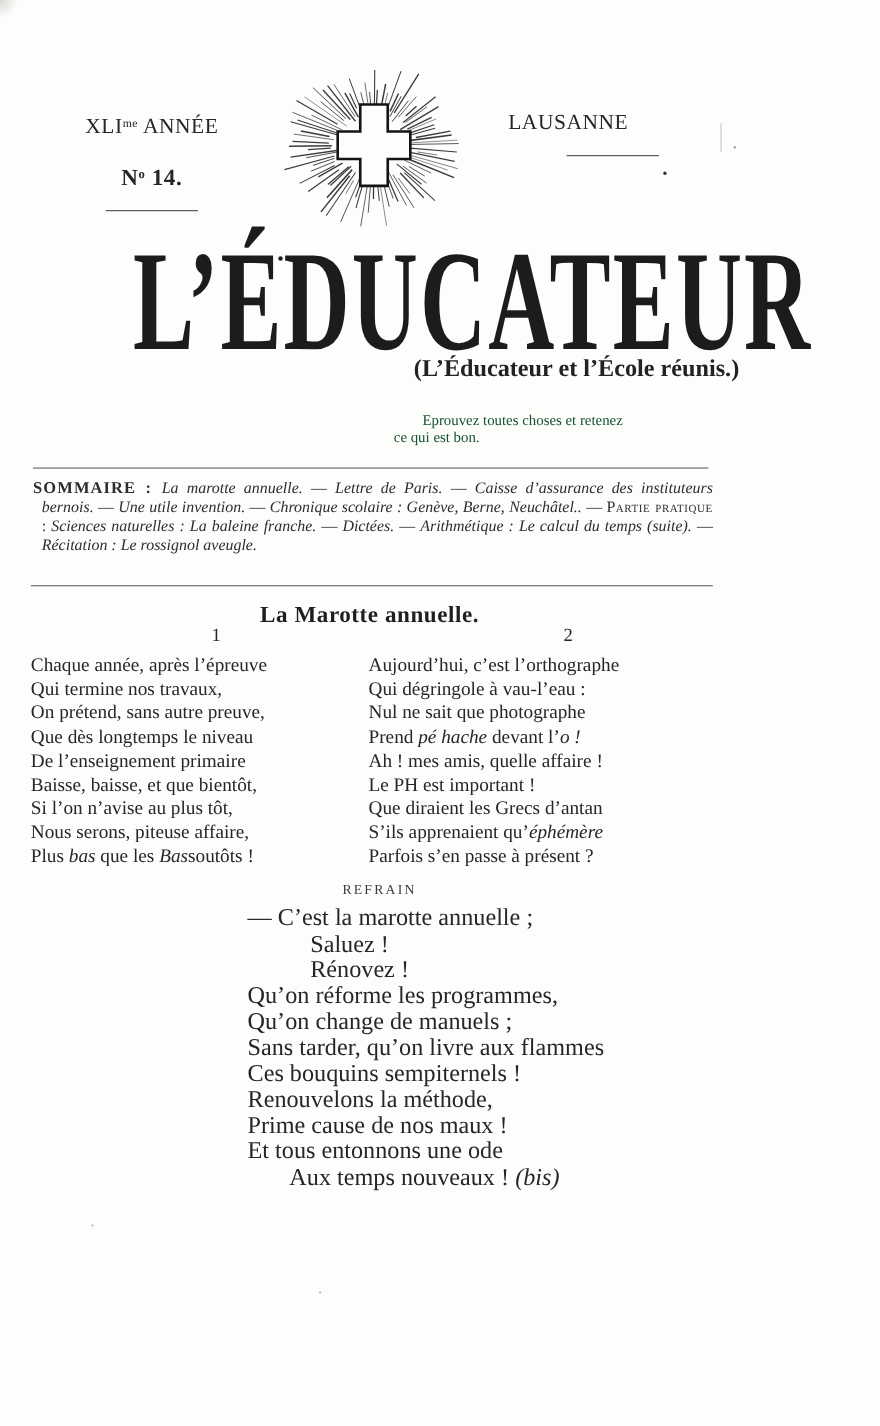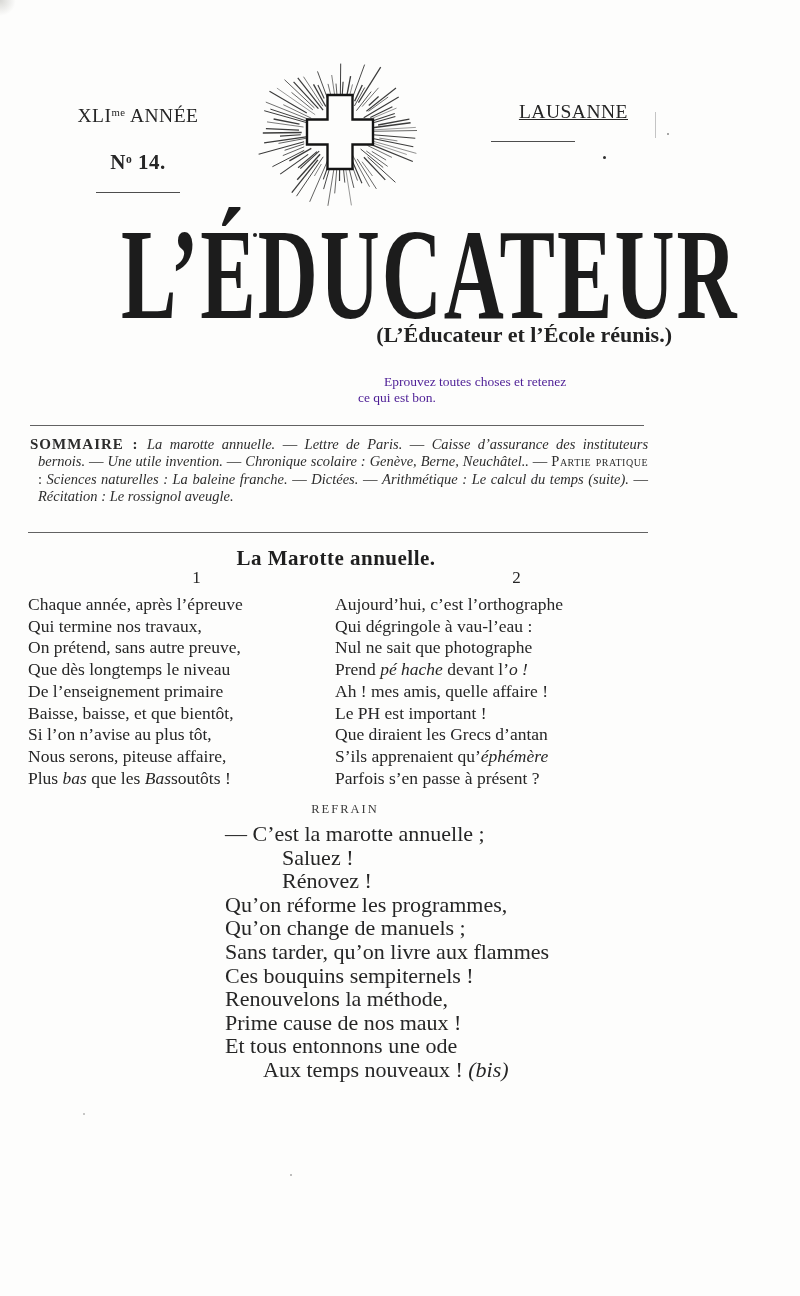--- a/index.html
+++ b/index.html
@@ -6,40 +6,40 @@
   * { margin:0; padding:0; box-sizing:border-box; }
   html,body { background:#fdfdfc; }
   .page {
     position:relative; width:800px; height:1296px;
     background:#fdfdfc; overflow:hidden;
     font-family:"Liberation Serif","DejaVu Serif",serif;
     color:#262626;
   }
   
   .mh-left  { position:absolute; left:38px;  top:100px; width:200px; text-align:center; }
-  .mh-right { position:absolute; left:438px; top:100px; width:190px; text-align:right;text-decoration:underline; }
+  .mh-right { position:absolute; left:462px; top:100px; width:190px; text-align:left; }
   .mh-volume, .mh-city { font-size:19.5px; line-height:24px; letter-spacing:0.5px; }
   .mh-issue, .mh-date  { font-size:21px; line-height:26px; font-weight:bold; margin-top:18px; letter-spacing:0.5px; }
   .mh-left sup, .mh-right sup { font-size:0.55em; vertical-align:0.55em; }
   .mh-rule { width:84px; height:1px; background:#4d4d4d; margin:17px auto 0 auto; }
   .emblem { position:absolute; left:252px; top:56px; width:176px; height:162px; }
   .emblem svg { display:block; }
   
   .journal-title {
     position:absolute; top:209px; left:0; width:672px; text-align:center;
     font-size:130px; line-height:130px; font-weight:bold; letter-spacing:3px;
     transform:scaleX(0.64); transform-origin:50% 0; color:#1c1c1c; white-space:nowrap;
   }
   .subtitle {
     position:absolute; top:322px; left:0; width:672px; text-align:right;
     font-size:22px; font-weight:bold; color:#222;
   }
   .motto {
     position:absolute; left:358px; top:374px; width:290px;
-    font-size:13.5px; line-height:15.5px; color:#4c1d95;
+    font-size:13.5px; line-height:15.5px; color:#14532d;
   }
   .motto-line:first-child { text-indent:26px; }
   
   .rule { position:absolute; height:1.4px; background:#474747; opacity:.85; }
   .rule-1 { left:30px; top:425px; width:614px; }
   .rule-2 { left:28px; top:532px; width:620px; }
   
   .sommaire {
     position:absolute; left:30px; top:436px; width:618px;
     font-size:14.5px; line-height:17.4px; text-align:justify;

